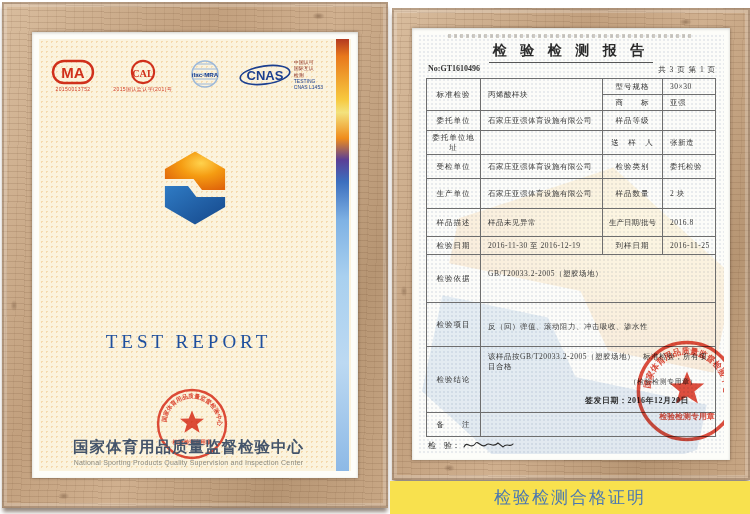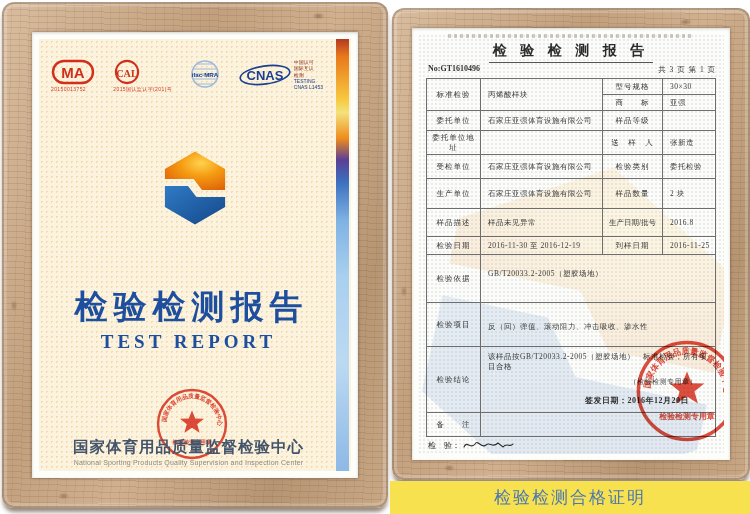--- a/index.html
+++ b/index.html
@@ -14,21 +14,20 @@
     background:
       radial-gradient(ellipse 9px 5px at 82% 14px, rgba(92,62,40,.45), transparent 70%),
       radial-gradient(ellipse 8px 5px at 16% calc(100% - 12px), rgba(92,62,40,.40), transparent 70%),
       radial-gradient(ellipse 5px 8px at 12px 60%, rgba(92,62,40,.35), transparent 70%),
       repeating-linear-gradient(1.5deg, rgba(110,76,48,.16) 0 1px, transparent 1px 6px),
       repeating-linear-gradient(91deg, rgba(110,76,48,.09) 0 1px, transparent 1px 9px),
       linear-gradient(115deg, #d9bd9e, #c2a07e 35%, #d0b08f 55%, #b69573 80%, #c9a886);
     box-shadow: inset 0 0 0 2px rgba(96,66,44,.30),
                 inset 0 0 0 5px rgba(255,255,255,.20),
                 0 5px 4px -1px rgba(60,38,22,.55);
-    border-radius: 12px;
   }
   .mat{
     position:absolute; background:#fdfdf9; padding:7px;
     box-shadow: 0 0 3px rgba(40,25,15,.45), inset 0 1px 3px rgba(0,0,0,.18);
   }
   #frame-left  { left:2px;  top:2px;  width:386px; height:506px; }
   #frame-left  .mat { inset:30px; }
   #frame-right { left:392px; top:8px; width:358px; height:472px; }
   #frame-right .mat { inset:20px; padding:6px; }
   .cert { position:relative; width:100%; height:100%; overflow:hidden; }
@@ -40,36 +39,36 @@
     background-size:5px 5px;
   }
   #rainbow-stripe{
     position:absolute; right:2px; top:0; width:13px; height:100%;
     background:linear-gradient(180deg,
       #b33a20 0%, #e8781c 4%, #f7c93f 14%, #f3e27d 17%, #ef8c1c 23%,
       #5a3f96 28%, #3c6fbe 33%, #7fb2e4 42%, #a9d0ef 55%, #bcd9f2 75%, #8db9e6 100%);
   }
   .logos-row{ position:absolute; left:12px; right:28px; top:20px; height:50px;
               display:flex; justify-content:space-between; align-items:flex-start; }
-  .logo-block{ display:flex; flex-direction:column; align-items:flex-start; }
+  .logo-block{ display:flex; flex-direction:column; align-items:center; }
   .logo-caption{ font-size:5px; color:#cf3a23; margin-top:1px; letter-spacing:.4px; }
   .cnas-wrap{ display:flex; align-items:center; gap:3px; }
   .cnas-caption{ font-size:5px; line-height:1.25; }
   .cnas-caption .cn{ color:#8a2b1e; display:block; }
   .cnas-caption .en{ color:#1b3f8f; display:block; }
 
   #hex-logo{ position:absolute; left:50%; top:110px; transform:translateX(-50%); }
   #title-cn{
     position:absolute; left:0; right:13px; top:246px; text-align:center;
     font-family:"Liberation Serif", serif; font-weight:bold;
     font-size:33px; letter-spacing:6px; color:#1e4f9e; text-indent:6px;
   }
   #title-en{
     position:absolute; left:0; right:13px; top:292px; text-align:center;
-    font-family:"Liberation Serif", serif; font-weight:bold;
+    font-family:"Liberation Serif", serif; font-weight:normal;
     font-size:19px; letter-spacing:4px; color:#1e4f9e;
   }
   #org-name-cn{
     position:absolute; left:0; right:13px; top:398px; text-align:center;
     font-weight:bold; font-size:15.5px; letter-spacing:1px; color:#44546a;
   }
   #org-name-en{
     position:absolute; left:0; right:13px; top:420px; text-align:center;
     font-size:7px; color:#8a8a80; letter-spacing:.2px;
   }
@@ -181,21 +180,20 @@
             </radialGradient>
             <linearGradient id="hexB" x1="0" y1="0" x2="1" y2="1">
               <stop offset="0%" stop-color="#2f7bc4"></stop>
               <stop offset="100%" stop-color="#15478a"></stop>
             </linearGradient>
           </defs>
           <path d="M50,3 L93,28 L93,58 L60,58 L48,42 L7,42 L7,28 Z" fill="url(#hexO)"></path>
           <path d="M7,52 L40,52 L52,68 L93,68 L93,82 L50,107 L7,82 Z" fill="url(#hexB)"></path>
         </svg>
 
-        <div id="title-cn">检验检测报告</div>
         <div id="title-en">TEST REPORT</div>
 
         <svg id="stamp-left" class="stamp" viewBox="0 0 120 120">
           <circle cx="60" cy="60" r="55" fill="none" stroke="#dd3b2a" stroke-width="4"></circle>
           <path id="ringL" d="M 60,60 m -42,0 a 42,42 0 1,1 84,0" fill="none"></path>
           <text font-size="9.5" fill="#dd3b2a" font-weight="bold" font-family="Liberation Serif, serif">
             <textPath href="#ringL" startOffset="2%">国家体育用品质量监督检验中心</textPath>
           </text>
           <polygon points="60,38 65.3,51.2 79.5,51.6 68.4,60.6 72.4,74.2 60,66.2 47.6,74.2 51.6,60.6 40.5,51.6 54.7,51.2" fill="#dd3b2a"></polygon>
           <text x="60" y="92" text-anchor="middle" font-size="9" fill="#dd3b2a" font-weight="bold" font-family="Liberation Serif, serif">检验检测专用章</text>

